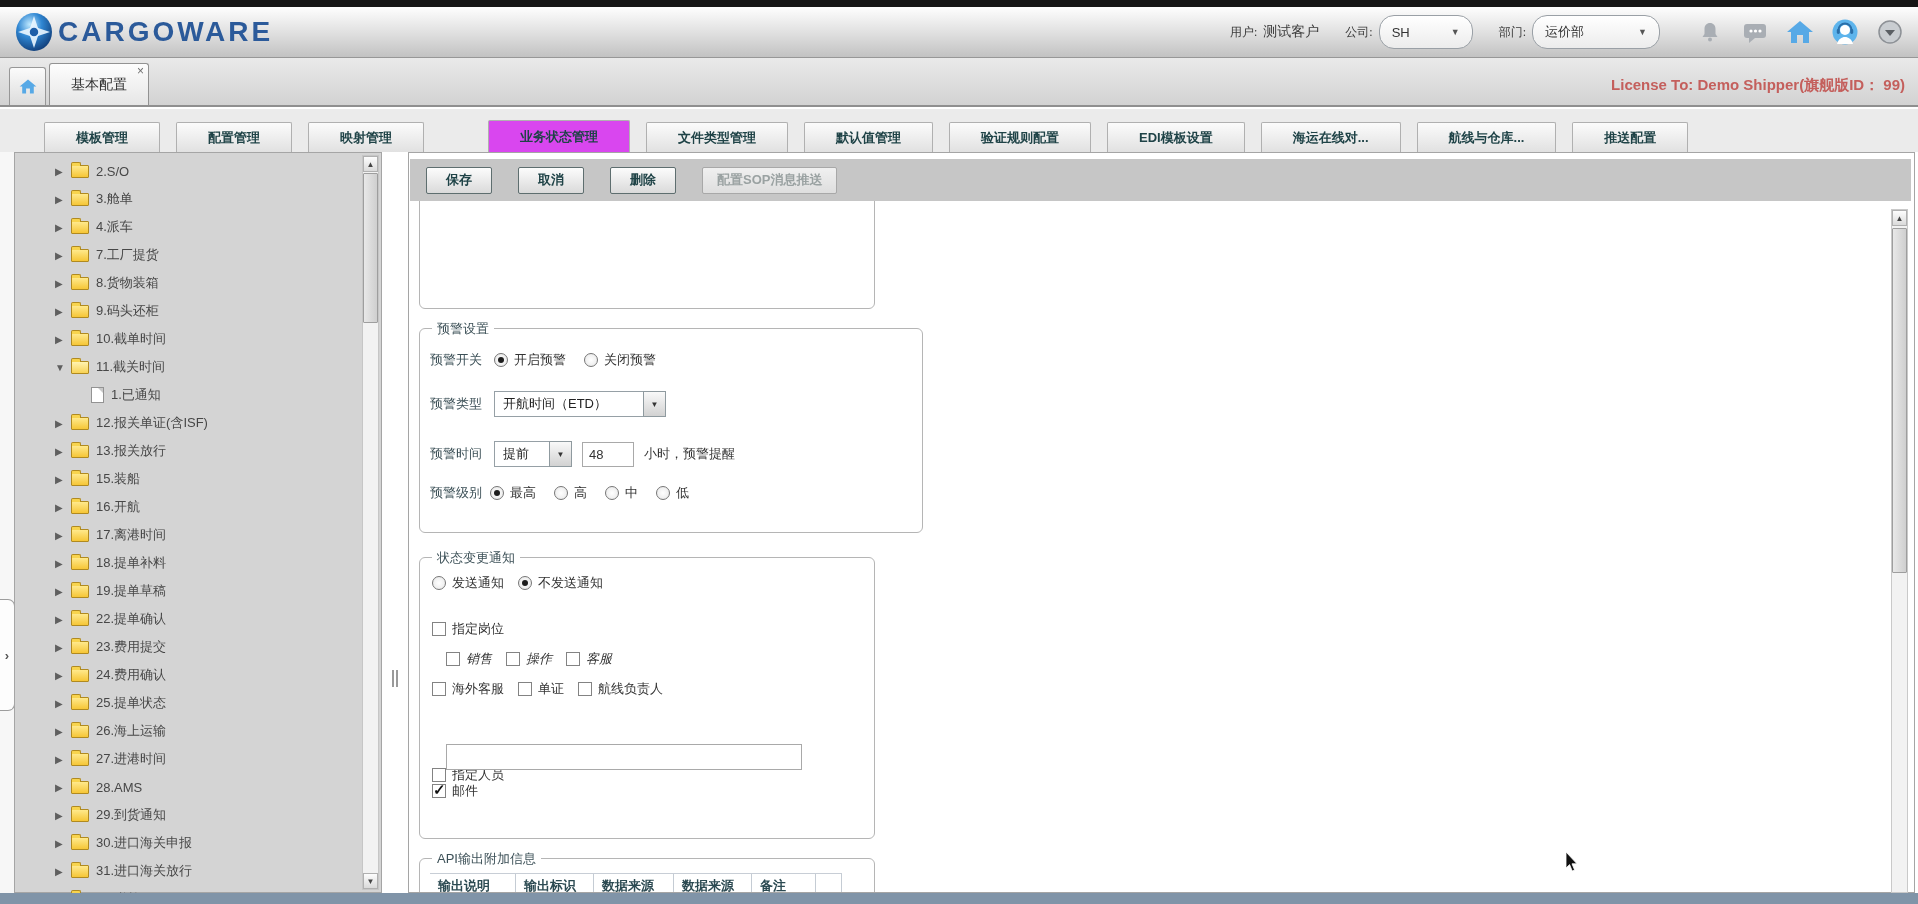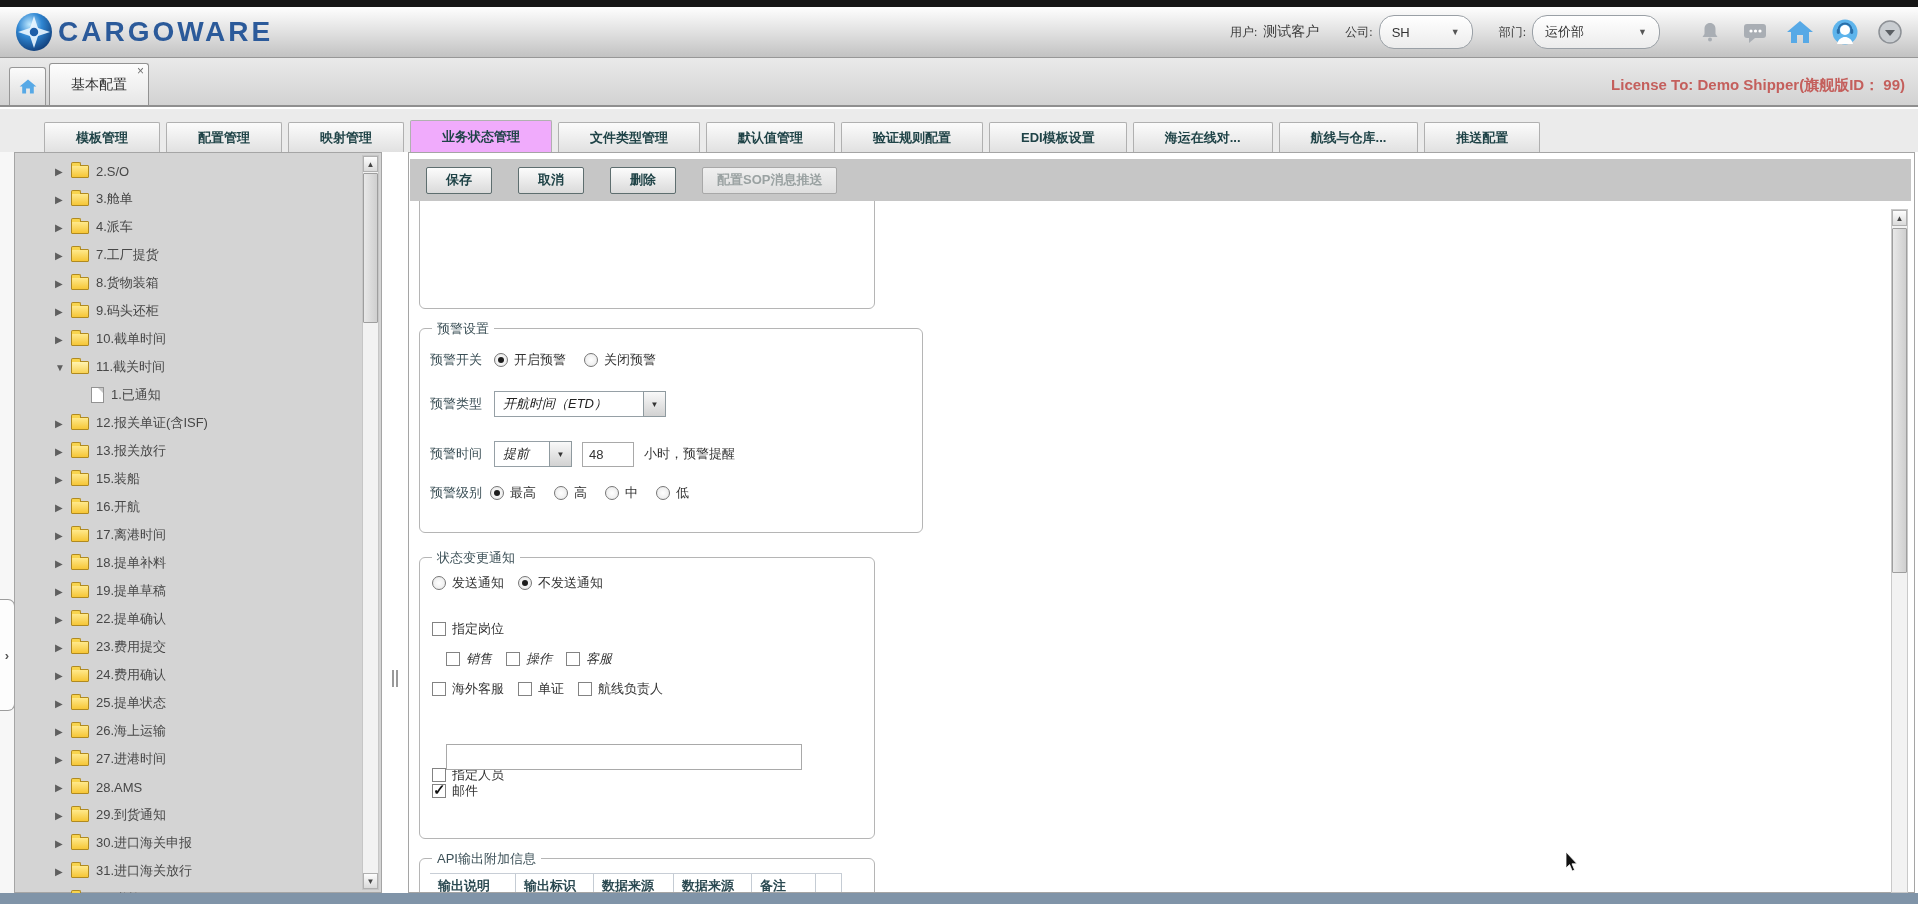--- a/index.html
+++ b/index.html
@@ -38,25 +38,25 @@
     background:linear-gradient(#fbfbfb,#dcdcdc); display:flex; align-items:center; justify-content:center; }
   .doc-tab { position:absolute; left:49px; bottom:0; width:100px; height:42px;
     border:1px solid #929292; border-bottom:none; border-radius:3px 3px 0 0;
     background:linear-gradient(#fdfdfd,#e6e6e6); display:flex; align-items:center; justify-content:center;
     font-size:14px; color:#2c2c2c; }
   .doc-tab-close { position:absolute; top:2px; right:4px; font-size:12px; color:#6e6e6e; line-height:10px; }
   .license { position:absolute; right:13px; bottom:10px; color:#c45f5c; font-weight:bold; font-size:15px; }
 
   
   .ribbon-row { position:absolute; left:0; top:109px; width:1918px; height:43px; background:#ebebeb; }
-  .ribbon-tabs { position:absolute; left:44px; bottom:0; display:flex; gap:6px; }
+  .ribbon-tabs { position:absolute; left:44px; bottom:0; display:flex; gap:16px; }
   .ribbon-tab { height:30px; line-height:30px; padding:0 31px; border:1px solid #b0b0b0; border-bottom:none;
     border-radius:2px 2px 0 0; background:linear-gradient(#fbfbfb,#e1e1e1);
     color:#1f4347; font-weight:bold; font-size:13px; white-space:nowrap; cursor:default; }
-  .ribbon-tab.active { background:#f0abfc; height:32px; line-height:32px; margin-top:-2px; }
+  .ribbon-tab.active { background:#d946ef; height:32px; line-height:32px; margin-top:-2px;margin-left:48px; }
 
   
   .collapse-strip { position:absolute; left:0; top:152px; width:14px; height:741px; background:#f7f7f7; }
   .collapse-tab { position:absolute; left:0; top:447px; width:15px; height:112px; background:#fdfdfd;
     border:1px solid #9c9c9c; border-left:none; border-radius:0 7px 7px 0;
     display:flex; align-items:center; justify-content:center; color:#555; font-size:13px; font-weight:bold; }
 
   
   .tree-panel { position:absolute; left:14px; top:152px; width:368px; height:741px;
     background:#d4d4d4; border:1px solid #a5a5a5; }
@@ -115,21 +115,21 @@
   .radio { width:14px; height:14px; border-radius:50%; border:1px solid #767676;
     background:radial-gradient(#ffffff,#e6e6e6); position:relative; flex:0 0 14px; }
   .radio.checked::after { content:""; position:absolute; left:3px; top:3px; width:6px; height:6px;
     border-radius:50%; background:#1d1d1d; }
   .checkbox { width:14px; height:14px; border:1px solid #838383; background:#fff; position:relative; flex:0 0 14px; }
   .checkbox.checked::after { content:"\2713"; position:absolute; top:-4px; left:0px;
     font-size:15px; font-weight:bold; color:#111; }
 
   .combo { display:flex; height:26px; }
   .combo-field { background:#fff; border:1px solid #96a0a6; display:flex; align-items:center;
-    padding:0 8px; font-size:13px; color:#222;font-style:italic; }
+    padding:0 8px; font-size:13px; color:#222; }
   .combo-btn { width:23px; margin-left:-1px; background:linear-gradient(#f9f9f9,#d2d2d2);
     border:1px solid #8f9a9f; display:flex; align-items:center; justify-content:center;
     font-size:8px; color:#333; }
   .text-input { border:1px solid #a9a9a9; background:#fff; font-size:13px; color:#333;
     padding:0 6px; font-family:"Liberation Sans",sans-serif; }
 
   .api-header { position:absolute; left:10px; top:14px; display:flex; border-top:1px solid #c8ced6; }
   .api-cell { height:24px; display:flex; align-items:center; padding-left:8px;
     border-right:1px solid #c5ccd4; border-bottom:1px solid #aab4c0; font-size:13px; font-weight:bold; color:#2c4a52; }
 

